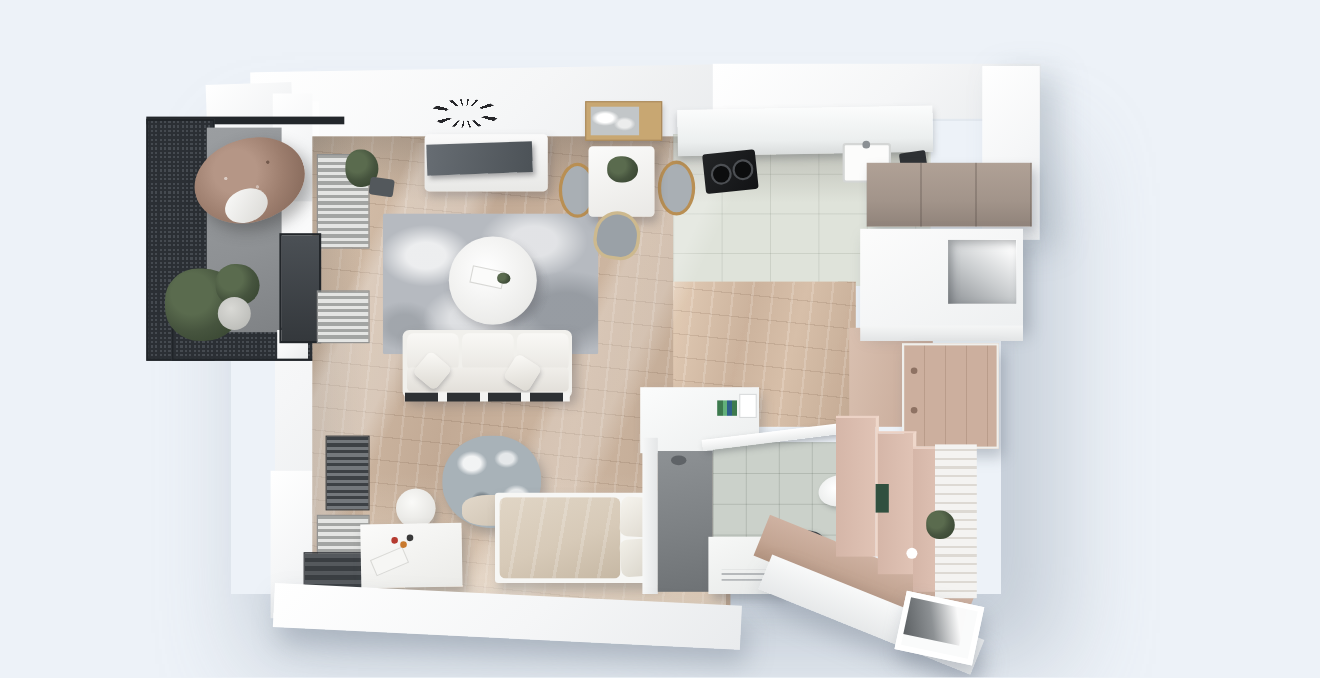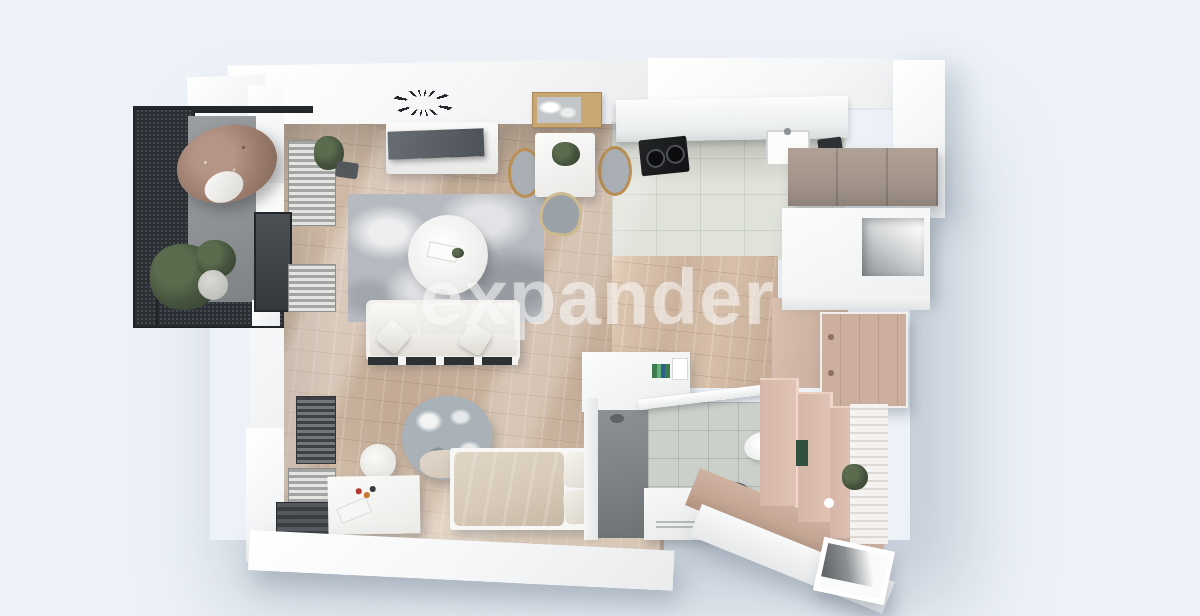--- a/index.html
+++ b/index.html
@@ -191,15 +191,14 @@
   <div class="abs" style="left:796px;top:440px;width:12px;height:26px;background:#31503f;"></div>
   <div class="abs brick" style="left:850px;top:404px;width:38px;height:140px;"></div>
   <div class="abs greenblob" style="left:842px;top:464px;width:26px;height:26px;"></div>
   <div class="abs" style="left:824px;top:498px;width:10px;height:10px;border-radius:50%;background:#ffffff;"></div>
 
   <div class="abs wall" style="left:250px;top:530px;width:425px;height:40px;transform:rotate(2.8deg);transform-origin:left top;box-shadow:6px 14px 24px rgba(125,136,150,.42);"></div>
   <div class="abs" style="left:818px;top:544px;width:62px;height:44px;transform:rotate(12deg);background:#fafbfb;border:5px solid #ffffff;box-shadow:4px 8px 16px rgba(120,130,145,.4);">
     <div class="abs" style="left:0px;top:0px;width:52px;height:34px;background:linear-gradient(250deg,#fafafa 15%,#8d9194 55%,#5c6063);"></div>
   </div>
 
-  <div class="abs watermark" style="left:420px;top:252px;">expander</div>
 
 </div>
 
 </body></html>

